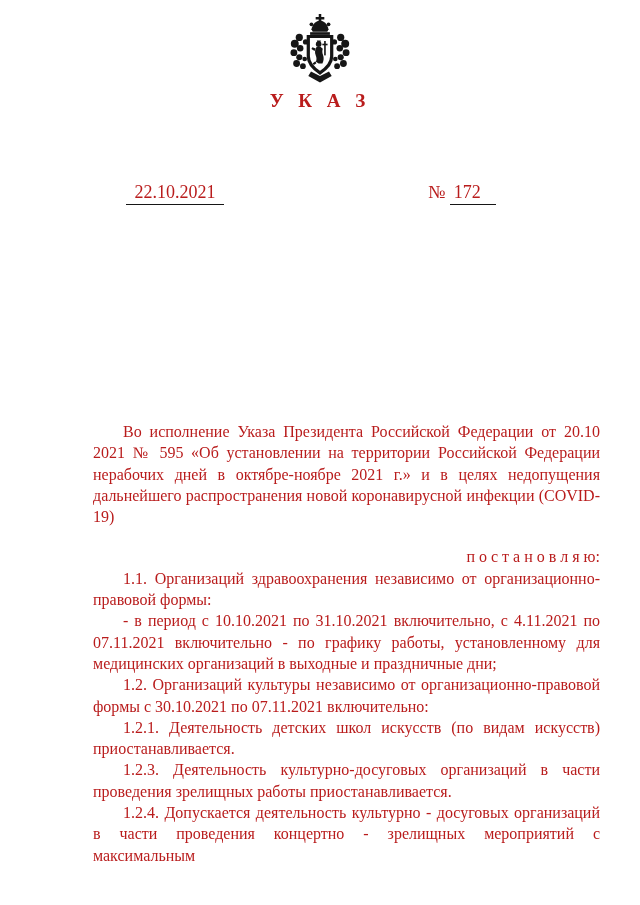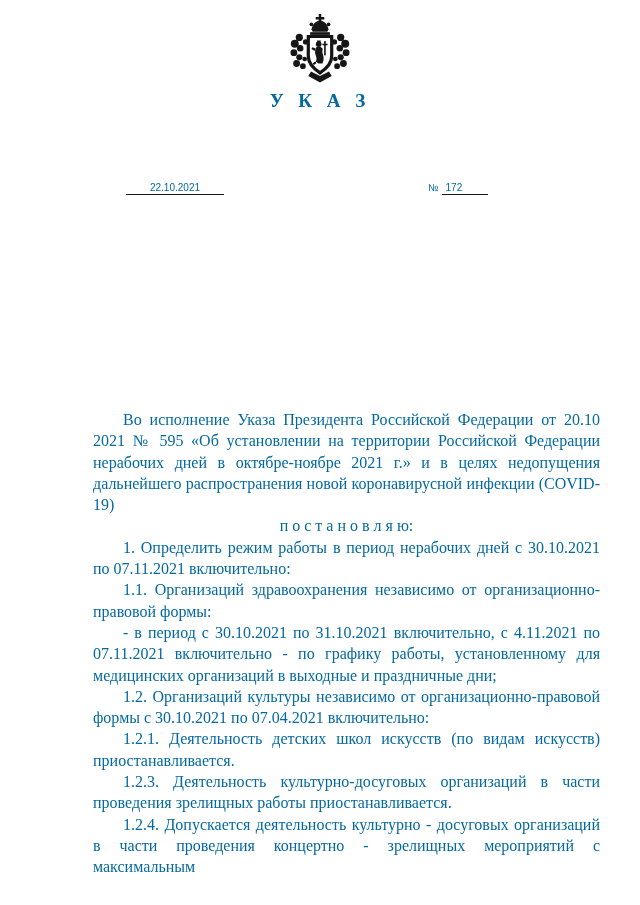--- a/index.html
+++ b/index.html
@@ -1,21 +1,21 @@
 <!DOCTYPE html>
 <html><head>
 <meta charset="utf-8">
 <style>
   html, body { margin:0; padding:0; }
   .page {
     position: relative;
     width: 640px;
     height: 905px;
     background: #ffffff;
-    color: #0369a1;
+    color: #b91c1c;
     font-family: "Liberation Serif", serif;
     overflow: hidden;
   }
 
   
   .herb-wrap {
     position: absolute;
     top: 14px; left: 0; right: 0;
     display: flex; justify-content: center;
   }
@@ -36,22 +36,22 @@
     text-align: center;
     font-weight: bold;
     font-size: 16px;
     letter-spacing: 1px;
   }
 
   
   .date-row {
     position: absolute;
     top: 182px; left: 0; right: 16px; height: 26px;
-    font-family: Liberation Sans, sans-serif;
-    font-size: 10px;
+    font-family: Liberation Serif, serif;
+    font-size: 18px;
   }
   .doc-date {
     position: absolute;
     left: 126px;
     min-width: 98px;
     text-align: center;
     padding-bottom: 1px;
     border-bottom: 1.5px solid #161616;
   }
   .doc-num-group { position: absolute; left: 428px; }
@@ -76,22 +76,22 @@
   
   .body-text {
     position: absolute;
     left: 93px; top: 409px;
     width: 507px;
     font-size: 16px;
     line-height: 21.3px;
     text-align: justify;
   }
   .body-text p.para { margin: 0; text-indent: 30px; }
-  .body-text p.justify-all { text-align-last: justify; }
-  .body-text p.no-indent { text-indent: 0; text-align: center; }
+  .body-text p.justify-all { text-align-last: justify; margin-top: 12px; }
+  .body-text p.no-indent { text-indent: 0; text-align: right; margin-top: 19px; }
 </style>
 </head>
 <body>
 
 <div class="page">
 
   <div class="herb-wrap">
     <svg width="72" height="72" viewBox="0 0 80 80" aria-hidden="true">
       <g fill="#161616">
 
@@ -147,22 +147,21 @@
     <span class="doc-num-group">
       <span>№</span>
       <span class="doc-num">172</span>
     </span>
   </div>
 
 
   <div class="body-text">
       <p class="para justify-all">Во исполнение Указа Президента Российской Федерации от 20.10 2021 № 595 «Об установлении на территории Российской Федерации нерабочих дней в октябре-ноябре 2021 г.» и в целях недопущения дальнейшего распространения новой коронавирусной инфекции (COVID-19)</p>
       <p class="para no-indent">п о с т а н о в л я ю:</p>
-      <p class="para">1. Определить режим работы в период нерабочих дней с 30.10.2021 по 07.11.2021 включительно:</p>
       <p class="para">1.1. Организаций здравоохранения независимо от организационно-правовой формы:</p>
-      <p class="para">- в период с 30.10.2021 по 31.10.2021 включительно, с 4.11.2021 по 07.11.2021 включительно - по графику работы, установленному для медицинских организаций в выходные и праздничные дни;</p>
-      <p class="para">1.2. Организаций культуры независимо от организационно-правовой формы с 30.10.2021 по 07.04.2021 включительно:</p>
+      <p class="para">- в период с 10.10.2021 по 31.10.2021 включительно, с 4.11.2021 по 07.11.2021 включительно - по графику работы, установленному для медицинских организаций в выходные и праздничные дни;</p>
+      <p class="para">1.2. Организаций культуры независимо от организационно-правовой формы с 30.10.2021 по 07.11.2021 включительно:</p>
       <p class="para">1.2.1. Деятельность детских школ искусств (по видам искусств) приостанавливается.</p>
       <p class="para">1.2.3. Деятельность культурно-досуговых организаций в части проведения зрелищных работы приостанавливается.</p>
       <p class="para">1.2.4. Допускается деятельность культурно - досуговых организаций в части проведения концертно - зрелищных мероприятий с максимальным</p>
     </div>
 
 </div>
 
 </body></html>

